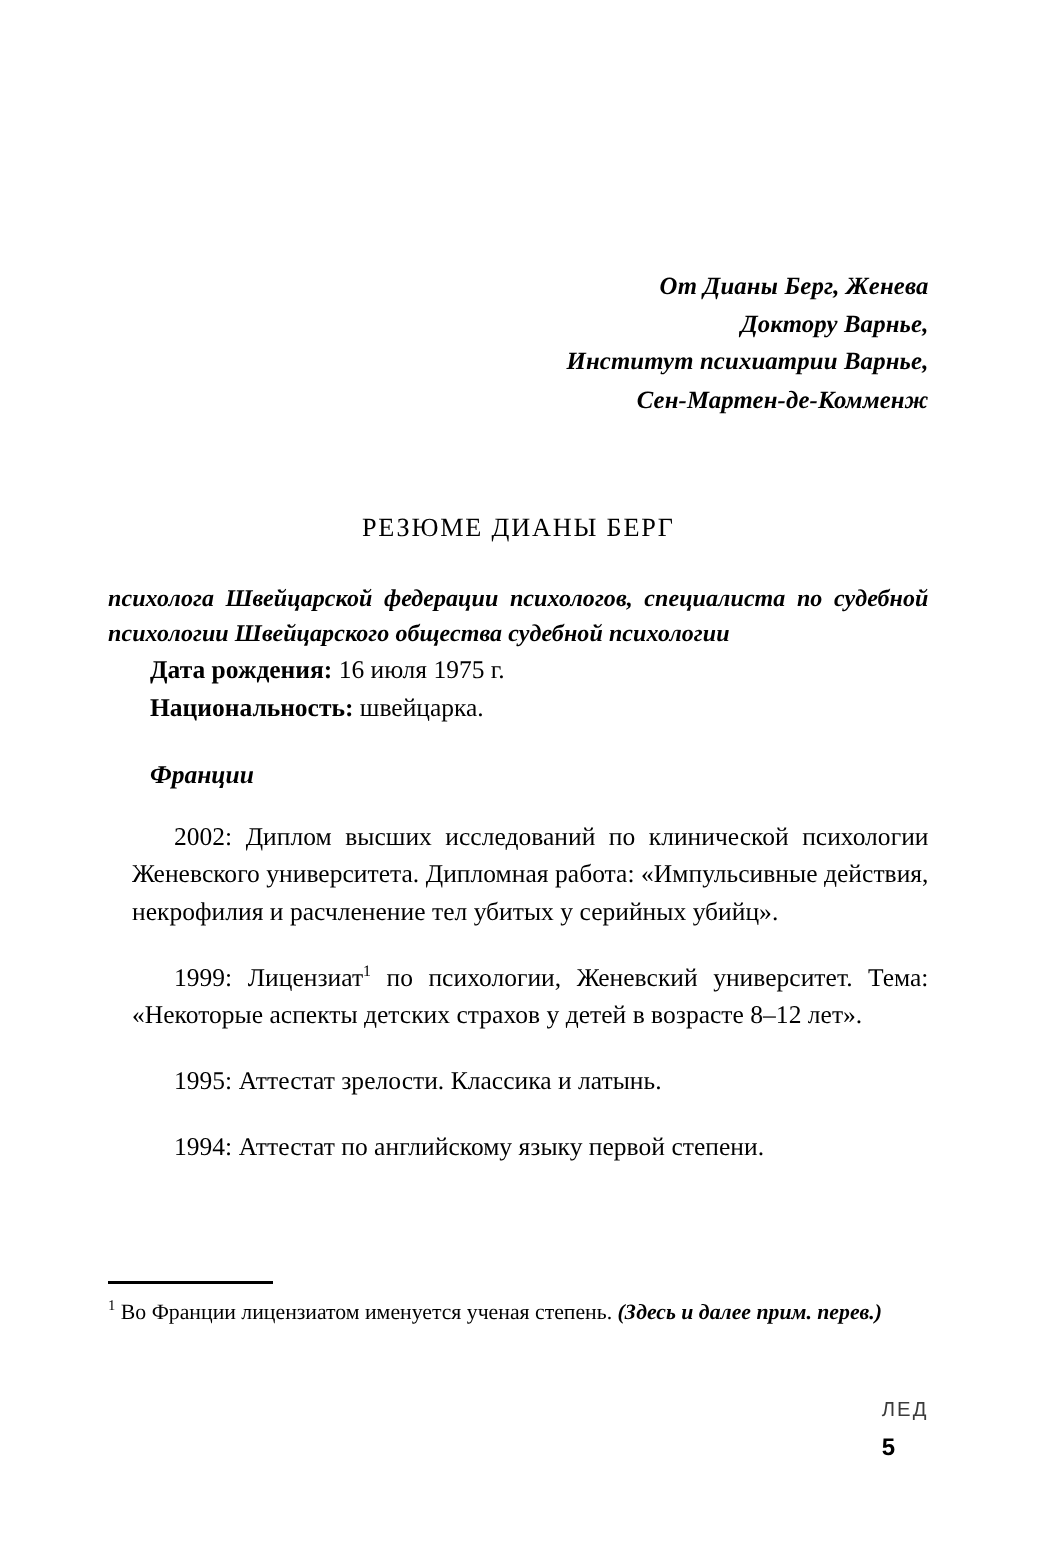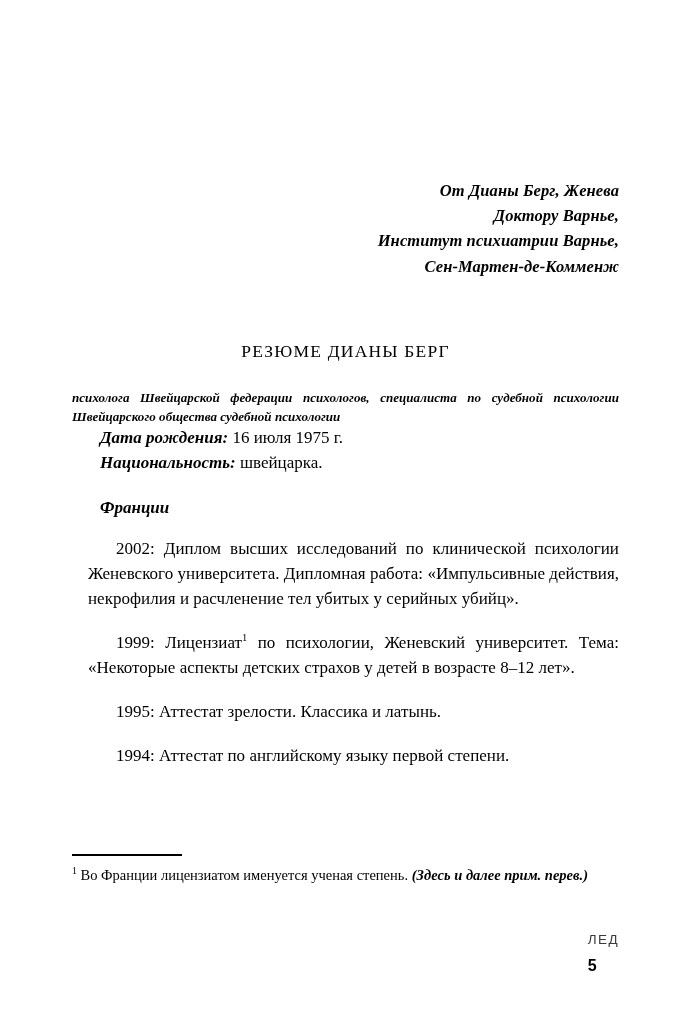--- a/index.html
+++ b/index.html
@@ -43,35 +43,34 @@
     font-size: 17.5px;
     letter-spacing: 1.2px;
     font-weight: normal;
   }
 
   
   .intro {
     margin-top: 26px;
     font-style: italic;
     font-weight: bold;
-    font-size: 13px;
+    font-size: 16px;
     line-height: 1.47;
     text-align: justify;
     text-align-last: left;
     letter-spacing: 0.05px;
   }
 
   
   .field-line {
     font-size: 17px;
     line-height: 1.45;
     text-indent: 28px;
   }
   .field-label {
-    font-style: italic;
     font-weight: bold;
   }
 
   
   .section-heading {
     margin-top: 23px;
     font-style: italic;
     font-weight: bold;
     font-size: 17px;
     text-indent: 28px;

